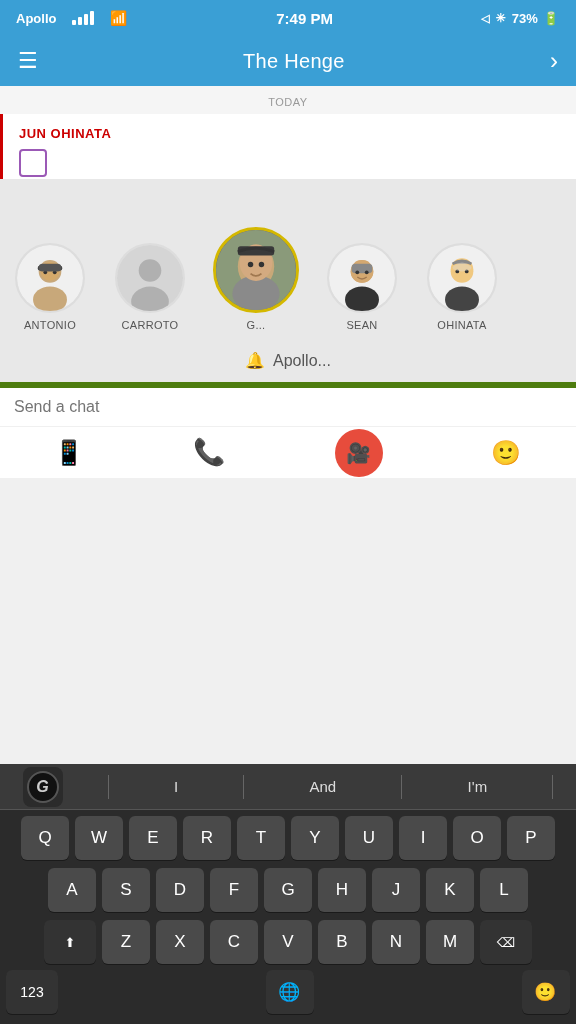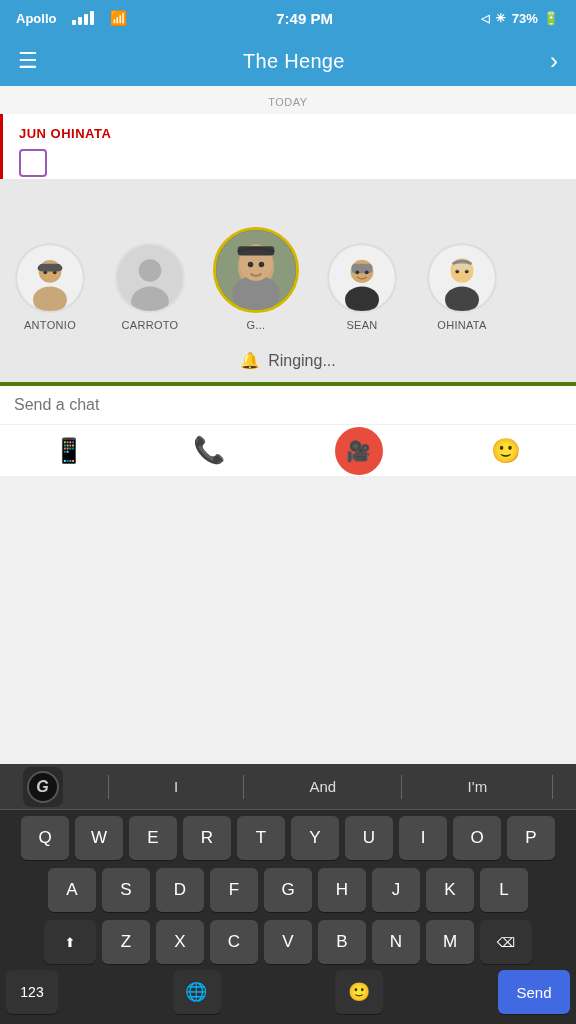--- a/index.html
+++ b/index.html
@@ -452,25 +452,25 @@
           <ellipse cx="35" cy="24" rx="10" ry="4" fill="#ddd" opacity="0.4"></ellipse>
         </svg>
       </div>
       <span class="story-name">OHINATA</span>
     </div>
   </div>
 
   <div class="call-area" style="background:#e8e8e8; padding:6px 0 12px;">
     <div class="ringing-text">
       <span>🔔</span>
-      <span>Ringing...</span>
-    </div>
-  </div>
-
-  <div class="chat-bar" style="background:white; border-top:4px solid #4d7c0f;">
+      <span>Apollo...</span>
+    </div>
+  </div>
+
+  <div class="chat-bar" style="background:white; border-top:6px solid #4d7c0f;">
     <input class="chat-input" type="text" placeholder="Send a chat" style="">
   </div>
 
   <div class="action-bar">
     <span class="action-icon">📱</span>
     <span class="action-icon" style="font-size:26px;">📞</span>
     <div class="video-btn">
       <span>🎥</span>
     </div>
     <span class="action-icon">🙂</span>
@@ -528,15 +528,14 @@
     <div class="key">B</div>
     <div class="key">N</div>
     <div class="key">M</div>
     <div class="key backspace-key special">⌫</div>
   </div>
 
   <div class="bottom-row">
     <div class="key num-key special">123</div>
     <div class="key globe-key special" style="font-size:18px;">🌐</div>
     <div class="key emoji-key special" style="font-size:18px;">🙂</div>
-    <div class="key send-key">Send</div>
   </div>
 </div>
 
 </body></html>

